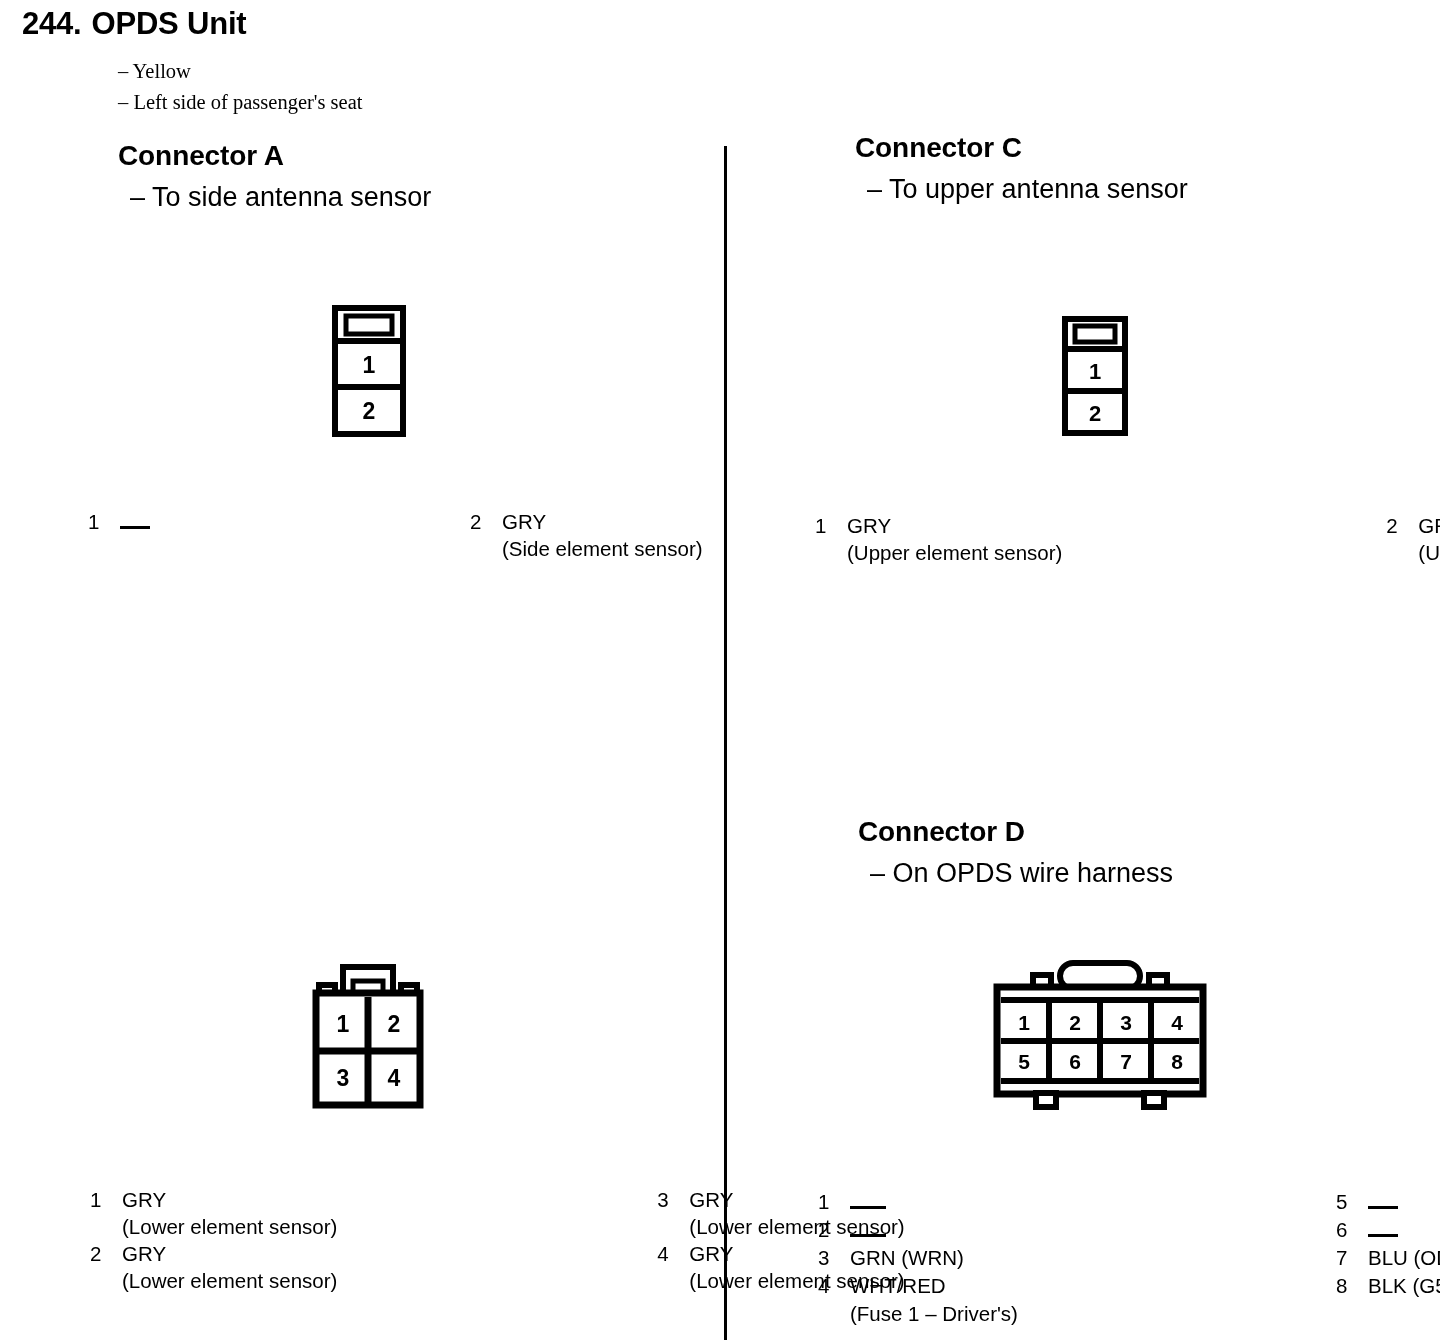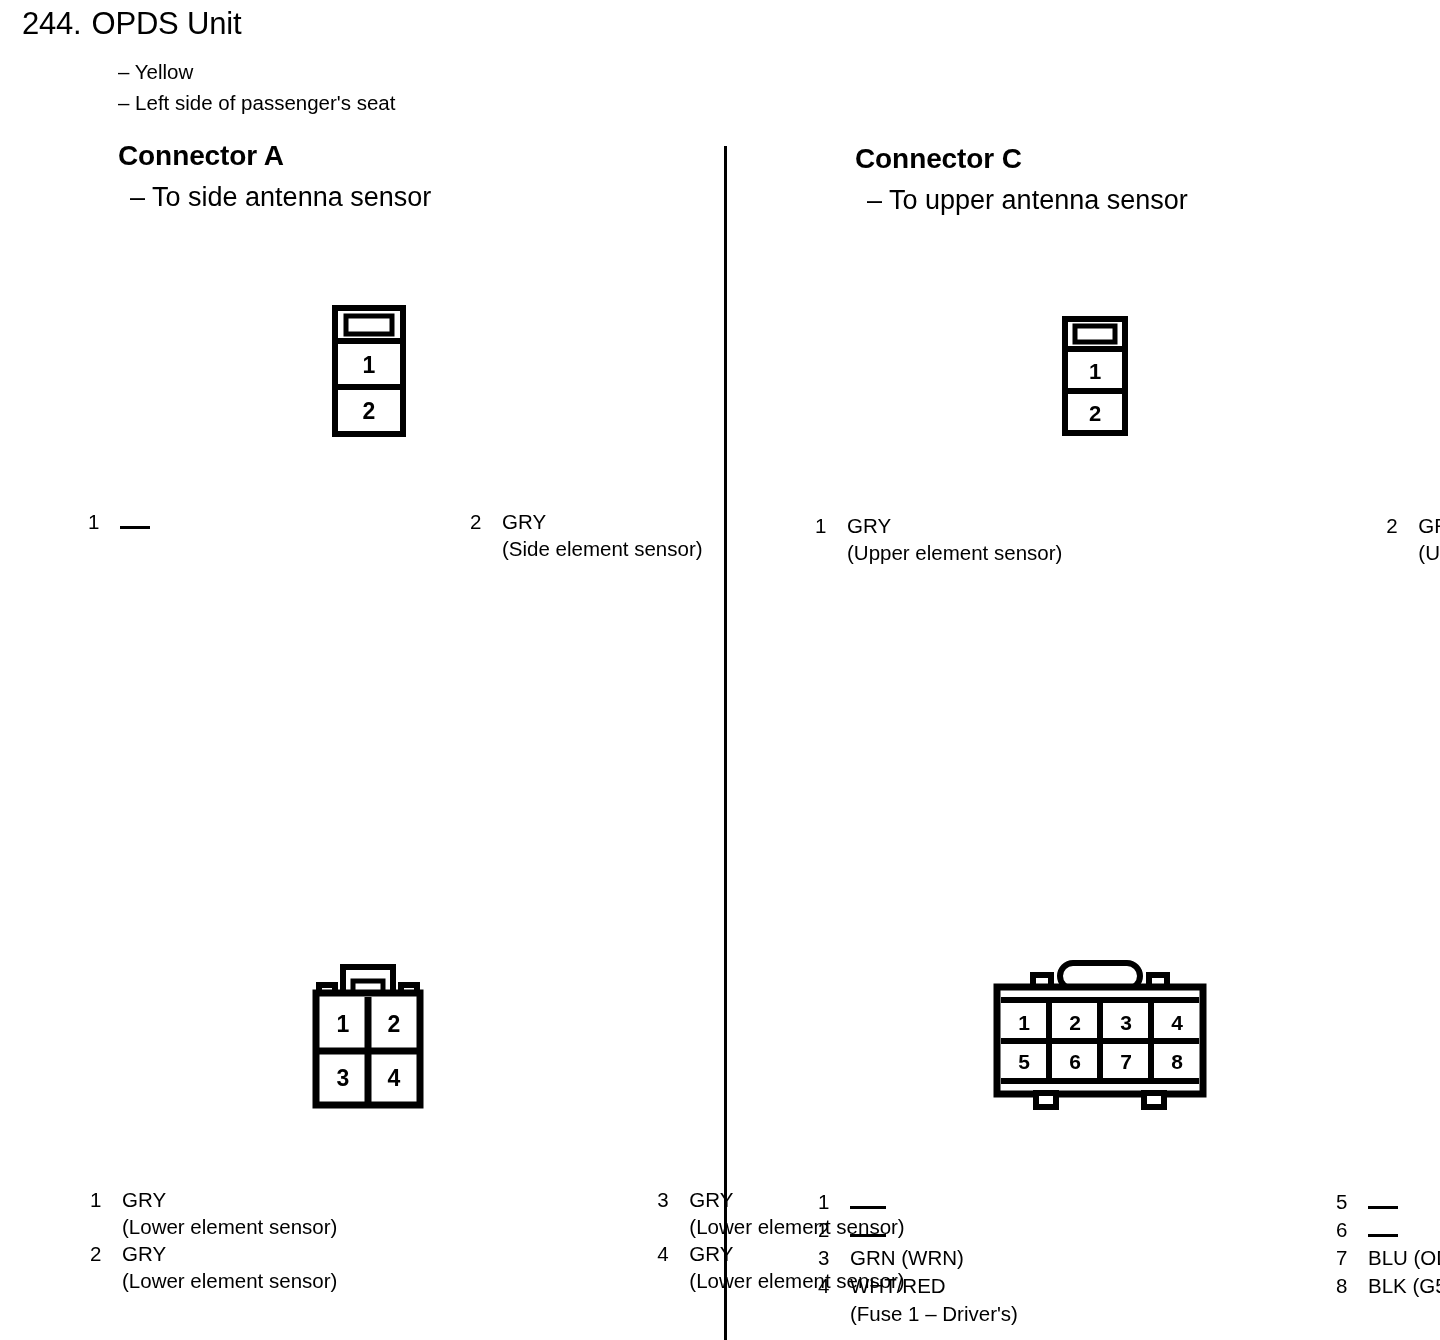--- a/index.html
+++ b/index.html
@@ -19,33 +19,33 @@
     position: absolute;
     inset: 0;
   }
 
   
   .doc-title {
     position: absolute;
     left: 22px;
     top: 6px;
     font-size: 31px;
-    font-weight: normal;
+    font-weight: bold;
     letter-spacing: -0.2px;
     white-space: nowrap;
   }
   .doc-title .num { margin-right: 10px; }
   .head-notes {
     position: absolute;
     left: 118px;
     top: 56px;
     font-size: 20.5px;
     line-height: 31px;
   }
-  .head-notes div { white-space: nowrap; }
+  .head-notes div { white-space: nowrap; font-family: Liberation Serif, serif; }
 
   
   .divider {
     position: absolute;
     left: 724px;
     top: 146px;
     width: 3px;
     height: 1194px;
     background: #000;
   }
@@ -60,21 +60,21 @@
   }
   .conn-sub {
     font-size: 27px;
     white-space: nowrap;
     margin-top: 10px;
     margin-left: 12px;
   }
 
   
   #conn-a { left: 118px; top: 140px; }
-  #conn-c { left: 855px; top: 143px; }
+  #conn-c { left: 855px; top: 132px; }
   #conn-b { left: 130px; top: 818px; }
   #conn-d { left: 858px; top: 816px; }
 
   
   .pinlist {
     position: absolute;
     display: flex;
   }
   .pincol { display: flex; flex-direction: column; }
   .pinrow {
@@ -260,20 +260,24 @@
       <div class="pinrow">
         <span class="pin-no">4</span>
         <span class="pin-val">
           <span>GRY</span>
           <span class="desc">(Lower element sensor)</span>
         </span>
       </div>
     </div>
   </div>
 
+  <div class="conn" id="conn-d">
+    <div class="conn-title">Connector D</div>
+    <div class="conn-sub">– On OPDS wire harness</div>
+  </div>
 
   <div class="conn-fig" id="fig-d">
     <svg width="216" height="152" viewBox="0 0 216 152">
 
       <rect x="68" y="3" width="80" height="26" rx="13" ry="13" fill="#fff" stroke="#000" stroke-width="6"></rect>
 
       <rect x="41" y="15" width="18" height="15" fill="#fff" stroke="#000" stroke-width="6"></rect>
       <rect x="157" y="15" width="18" height="15" fill="#fff" stroke="#000" stroke-width="6"></rect>
 
       <rect x="5" y="27" width="206" height="107" fill="#fff" stroke="#000" stroke-width="7"></rect>

